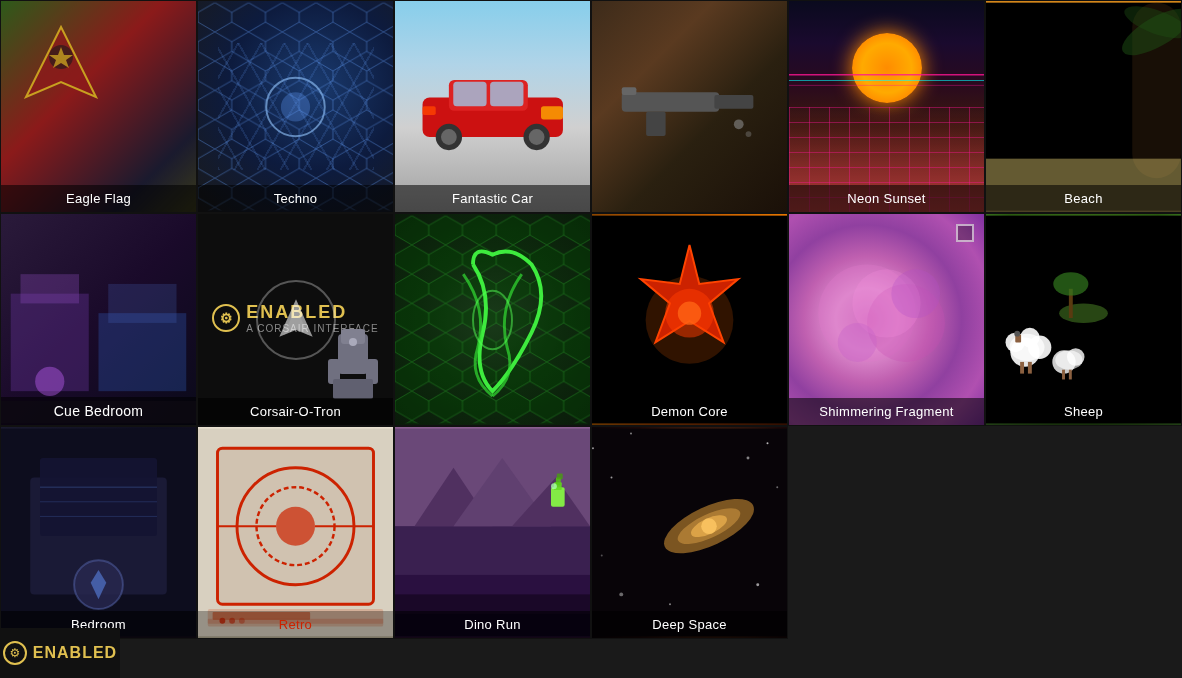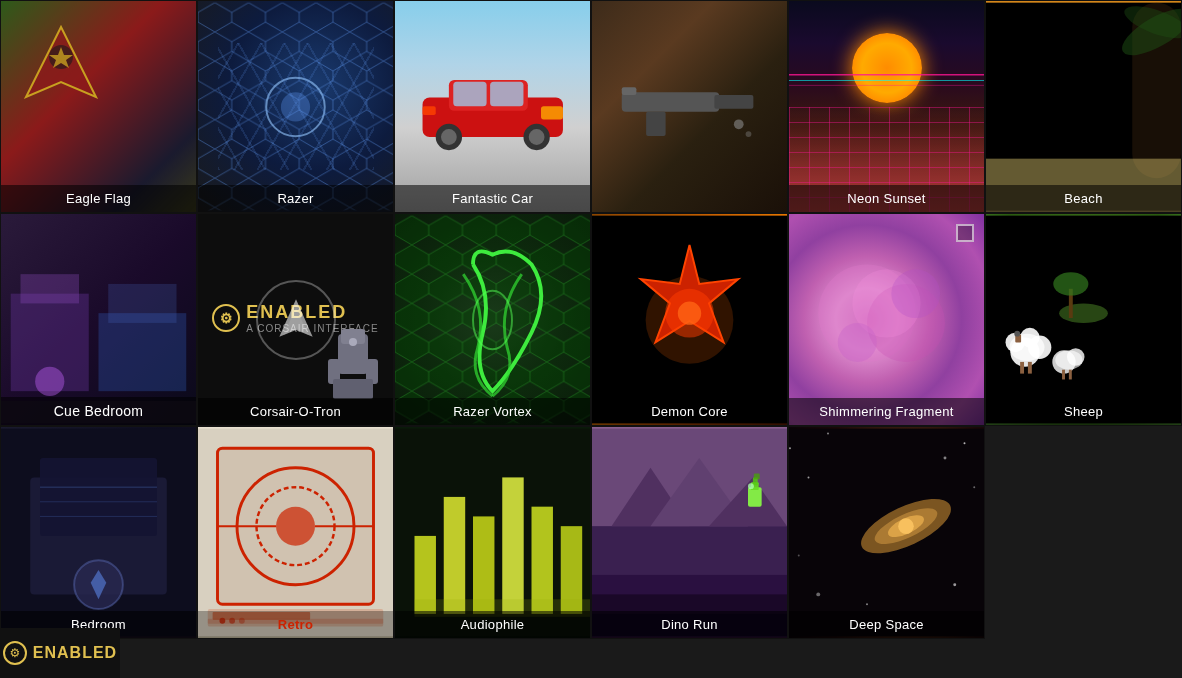--- a/index.html
+++ b/index.html
@@ -215,21 +215,21 @@
         <defs>
           <pattern id="hexPat" x="0" y="0" width="34.6" height="30" patternUnits="userSpaceOnUse">
             <polygon points="17.3,0 34.6,10 34.6,20 17.3,30 0,20 0,10" fill="none" stroke="rgba(100,160,255,0.4)" stroke-width="1"></polygon>
           </pattern>
         </defs>
         <rect width="200" height="213" fill="url(#hexPat)"></rect>
         <circle cx="100" cy="107" r="30" fill="none" stroke="rgba(150,200,255,0.6)" stroke-width="2"></circle>
         <circle cx="100" cy="107" r="15" fill="rgba(100,160,255,0.3)"></circle>
       </svg>
     </div>
-    <div class="item-label">Razer</div>
+    <div class="item-label">Techno</div>
   </div>
 
   <div class="grid-item">
     <div class="item-bg fantastic-car">
       <svg width="90%" height="60%" viewBox="0 0 200 100" style="position:absolute;bottom:20%;left:5%">
         <rect x="20" y="40" width="160" height="45" rx="8" fill="#cc1111"></rect>
         <rect x="50" y="20" width="90" height="35" rx="6" fill="#dd2222"></rect>
         <rect x="55" y="22" width="38" height="28" rx="4" fill="rgba(150,220,255,0.7)"></rect>
         <rect x="97" y="22" width="38" height="28" rx="4" fill="rgba(150,220,255,0.7)"></rect>
         <circle cx="50" cy="85" r="15" fill="#333"></circle>
@@ -333,21 +333,20 @@
             <polygon points="17.3,0 34.6,10 34.6,20 17.3,30 0,20 0,10" fill="rgba(0,80,0,0.3)" stroke="rgba(50,200,50,0.3)" stroke-width="1"></polygon>
           </pattern>
         </defs>
         <rect width="200" height="213" fill="url(#hexGreen)"></rect>
         <path d="M80,50 Q100,80 90,120 Q80,160 100,180 Q120,160 140,120 Q160,80 140,50 Q120,30 100,40 Q80,30 80,50" fill="none" stroke="#44ff44" stroke-width="4" opacity="0.9"></path>
         <path d="M70,60 Q95,95 85,135 Q75,165 100,185" fill="none" stroke="#33dd33" stroke-width="3" opacity="0.7"></path>
         <path d="M130,60 Q105,95 115,135 Q125,165 100,185" fill="none" stroke="#33dd33" stroke-width="3" opacity="0.7"></path>
         <ellipse cx="100" cy="107" rx="20" ry="30" fill="none" stroke="#55ff55" stroke-width="2" opacity="0.5"></ellipse>
       </svg>
     </div>
-    <div class="item-label">Razer Vortex</div>
   </div>
 
   <div class="grid-item">
     <div class="item-bg demon-core">
       <svg width="100%" height="100%" viewBox="0 0 200 213" style="position:absolute">
         <rect width="200" height="213" fill="linear-gradient(135deg,#3a1000,#8b4500,#c86000,#6b2000)"></rect>
         <circle cx="100" cy="107" r="45" fill="rgba(200,80,0,0.4)" opacity="0.6"></circle>
         <polygon points="100,30 110,70 150,65 120,90 135,130 100,108 65,130 80,90 50,65 90,70" fill="#cc2200" stroke="#ff4400" stroke-width="2"></polygon>
         <circle cx="100" cy="100" r="25" fill="rgba(255,60,0,0.5)"></circle>
         <circle cx="100" cy="100" r="12" fill="rgba(255,100,20,0.8)"></circle>
@@ -424,38 +423,23 @@
         <line x1="20" y1="100" x2="80" y2="100" stroke="#cc2200" stroke-width="2"></line>
         <line x1="120" y1="100" x2="180" y2="100" stroke="#cc2200" stroke-width="2"></line>
         <rect x="10" y="185" width="180" height="18" rx="2" fill="rgba(200,50,0,0.2)"></rect>
         <rect x="15" y="188" width="100" height="8" rx="1" fill="rgba(200,50,0,0.5)"></rect>
         <rect x="10" y="195" width="180" height="5" rx="1" fill="rgba(200,50,0,0.2)"></rect>
         <circle cx="25" cy="197" r="3" fill="#cc2200" opacity="0.8"></circle>
         <circle cx="35" cy="197" r="3" fill="#cc2200" opacity="0.6"></circle>
         <circle cx="45" cy="197" r="3" fill="#cc2200" opacity="0.4"></circle>
       </svg>
     </div>
-    <div class="item-label" style="color:#cc2200;font-weight:bold;background:rgba(0,0,0,0.3)">Retro</div>
-  </div>
-
-  <div class="grid-item">
-    <div class="item-bg audiophile">
-      <svg width="100%" height="100%" viewBox="0 0 200 213" style="position:absolute">
-        <rect width="200" height="213" fill="#0a1208"></rect>
-        <rect x="20" y="110" width="22" height="80" fill="#c8d820" opacity="0.9"></rect>
-        <rect x="50" y="70" width="22" height="120" fill="#d4e030" opacity="0.9"></rect>
-        <rect x="80" y="90" width="22" height="100" fill="#c0d018" opacity="0.9"></rect>
-        <rect x="110" y="50" width="22" height="140" fill="#d8e840" opacity="0.9"></rect>
-        <rect x="140" y="80" width="22" height="110" fill="#c4d820" opacity="0.9"></rect>
-        <rect x="170" y="100" width="22" height="90" fill="#b8cc18" opacity="0.9"></rect>
-        <rect x="20" y="175" width="180" height="18" fill="rgba(150,170,10,0.2)"></rect>
-      </svg>
-    </div>
-    <div class="item-label">Audiophile</div>
-  </div>
+    <div class="item-label" style="color:#cc2200;font-weight:normal;background:rgba(0,0,0,0.3)">Retro</div>
+  </div>
+
 
   <div class="grid-item">
     <div class="item-bg dino-run">
       <svg width="100%" height="100%" viewBox="0 0 200 213" style="position:absolute">
         <rect width="200" height="213" fill="#6a4878"></rect>
         <rect x="0" y="100" width="200" height="113" fill="#3a2050"></rect>
         <polygon points="20,100 60,40 100,100" fill="#503060"></polygon>
         <polygon points="60,100 110,30 160,100" fill="#604070"></polygon>
         <polygon points="120,100 165,50 200,100" fill="#503060"></polygon>
         <rect x="0" y="150" width="200" height="63" fill="#2a1040"></rect>

